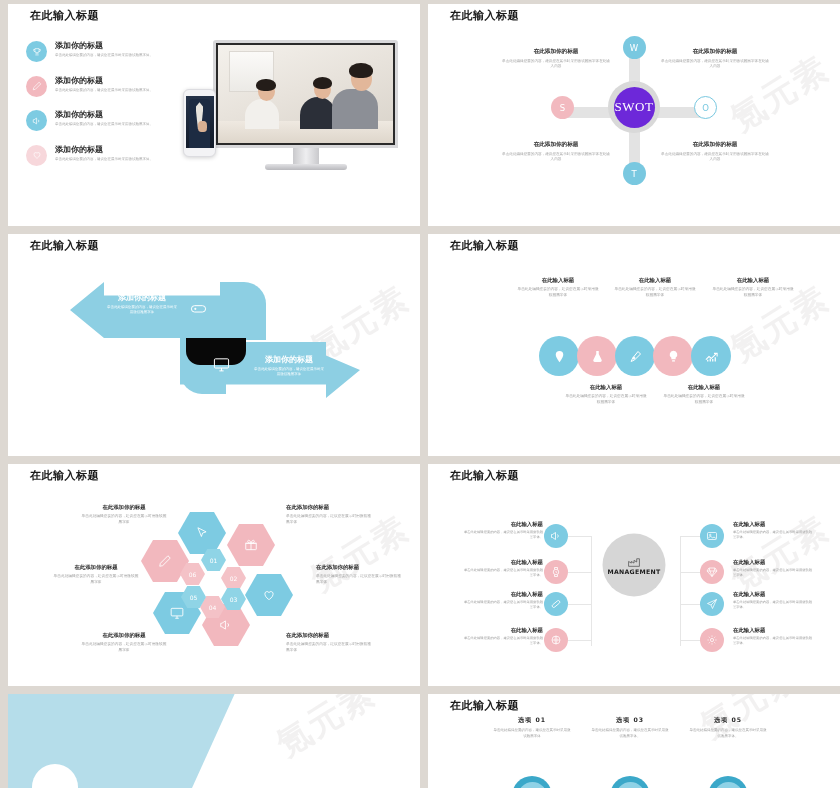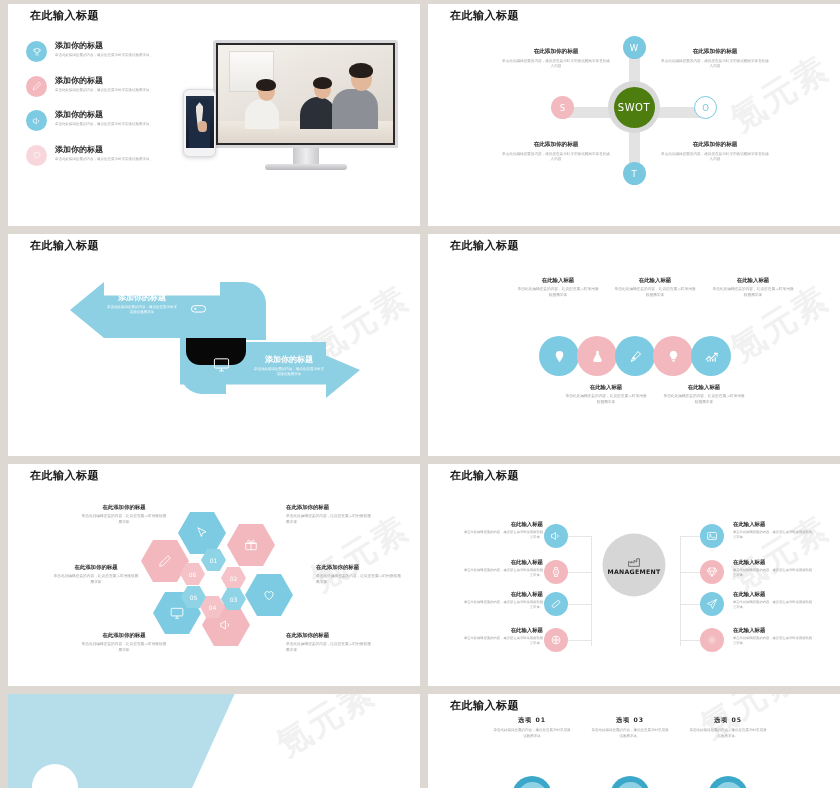--- a/index.html
+++ b/index.html
@@ -82,23 +82,23 @@
   
   .swot-wrap { position:absolute; left:0; top:0; width:100%; height:100%; }
   .sw-bar { position:absolute; background:#e3e3e3; }
   .sw-v { width:11px; left:50%; margin-left:-5.5px; top:38px; height:130px; }
   .sw-h { height:11px; top:103px; left:130px; width:152px; }
   .sw-center {
     position:absolute; left:50%; top:103px; transform:translate(-50%,-50%);
     width:52px; height:52px; border-radius:50%;
     background:#d9d9d9; display:flex; align-items:center; justify-content:center;
   }
-  .sw-core { width:41px; height:41px; border-radius:50%; background:#4d7c0f;
+  .sw-core { width:41px; height:41px; border-radius:50%; background:#6d28d9;
     display:flex; align-items:center; justify-content:center;
-    color:#fff; font-size:10px; letter-spacing:.6px;}
+    color:#fff; font-size:13px; letter-spacing:.6px;font-family:Liberation Serif, serif;}
   .sw-node { position:absolute; width:23px; height:23px; border-radius:50%;
     display:flex; align-items:center; justify-content:center;
     font-size:8.5px; color:#fff; }
   .sw-w { left:50%; margin-left:-11.5px; top:32px; background:#79c8e0; }
   .sw-t { left:50%; margin-left:-11.5px; top:158px; background:#79c8e0; }
   .sw-s { left:123px; top:92px; background:#f2b9bf; }
   .sw-o { left:266px; top:92px; background:#fff; color:#79c8e0;
           border:1.5px solid #79c8e0; }
   .sw-txt { position:absolute; width:108px; text-align:center; }
   .sw-txt .h { font-size:5.6px; font-weight:bold; color:#2b2b2b; margin-bottom:3px;}

